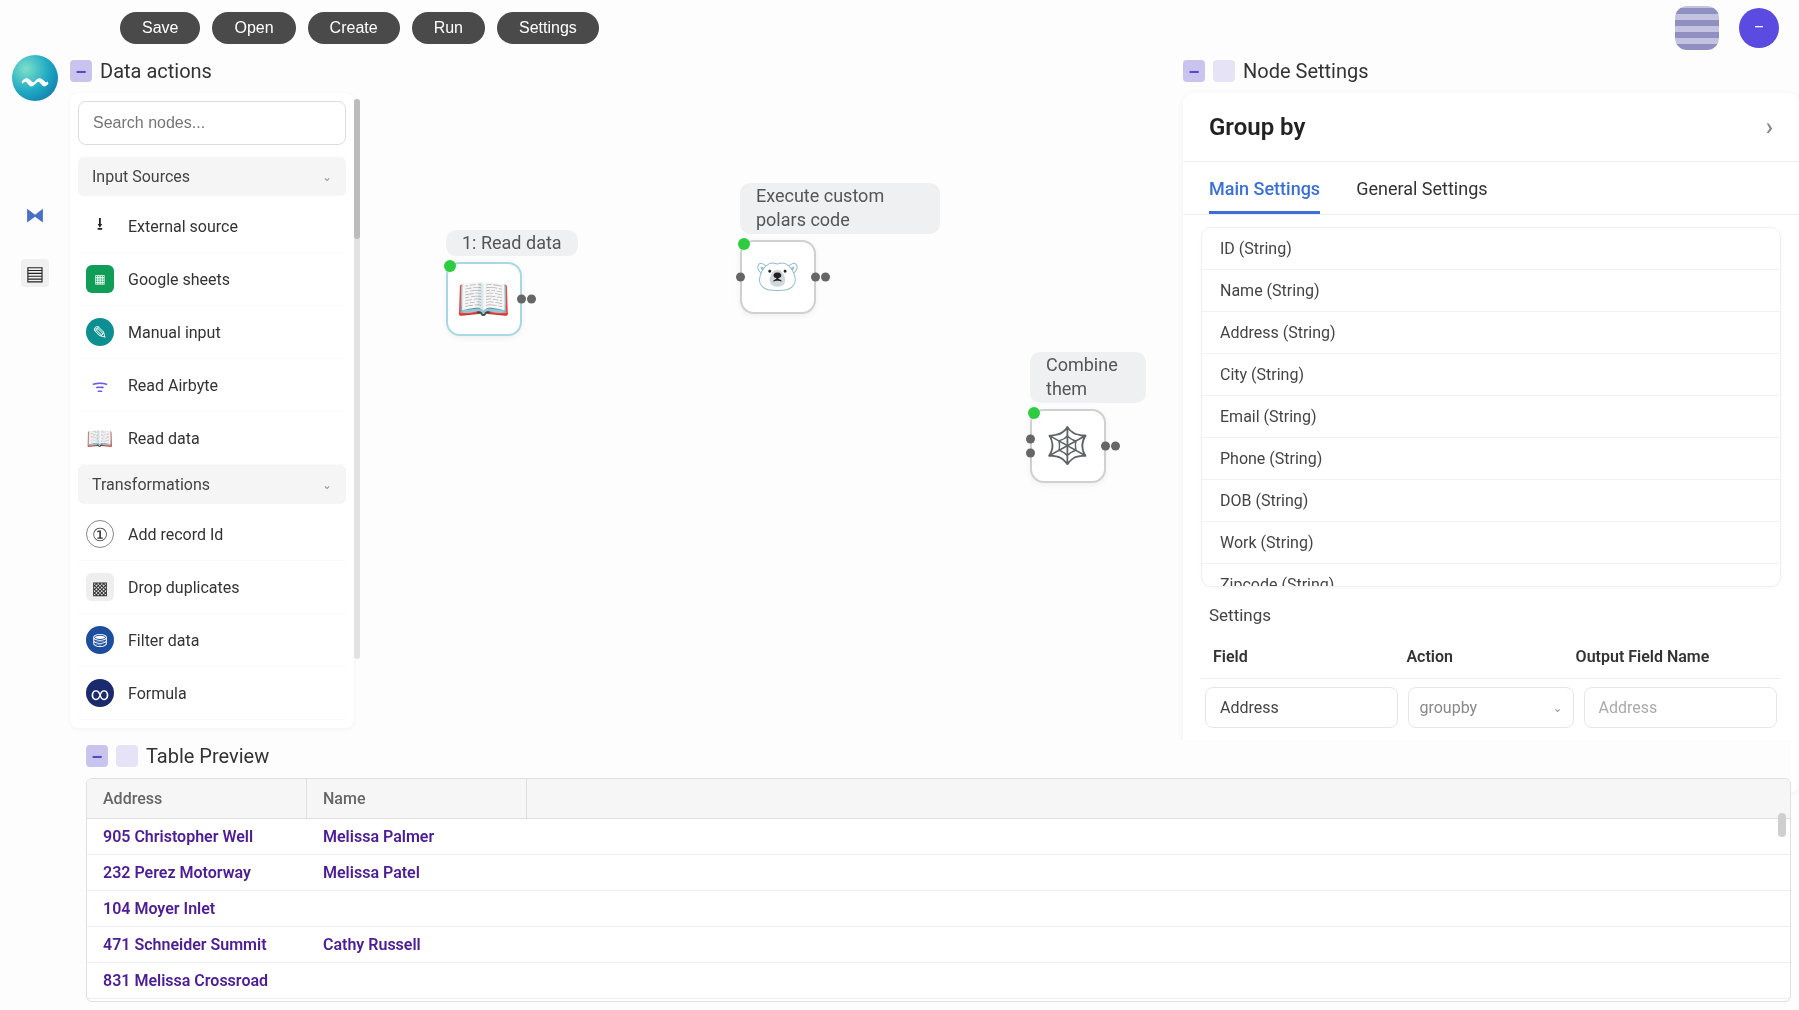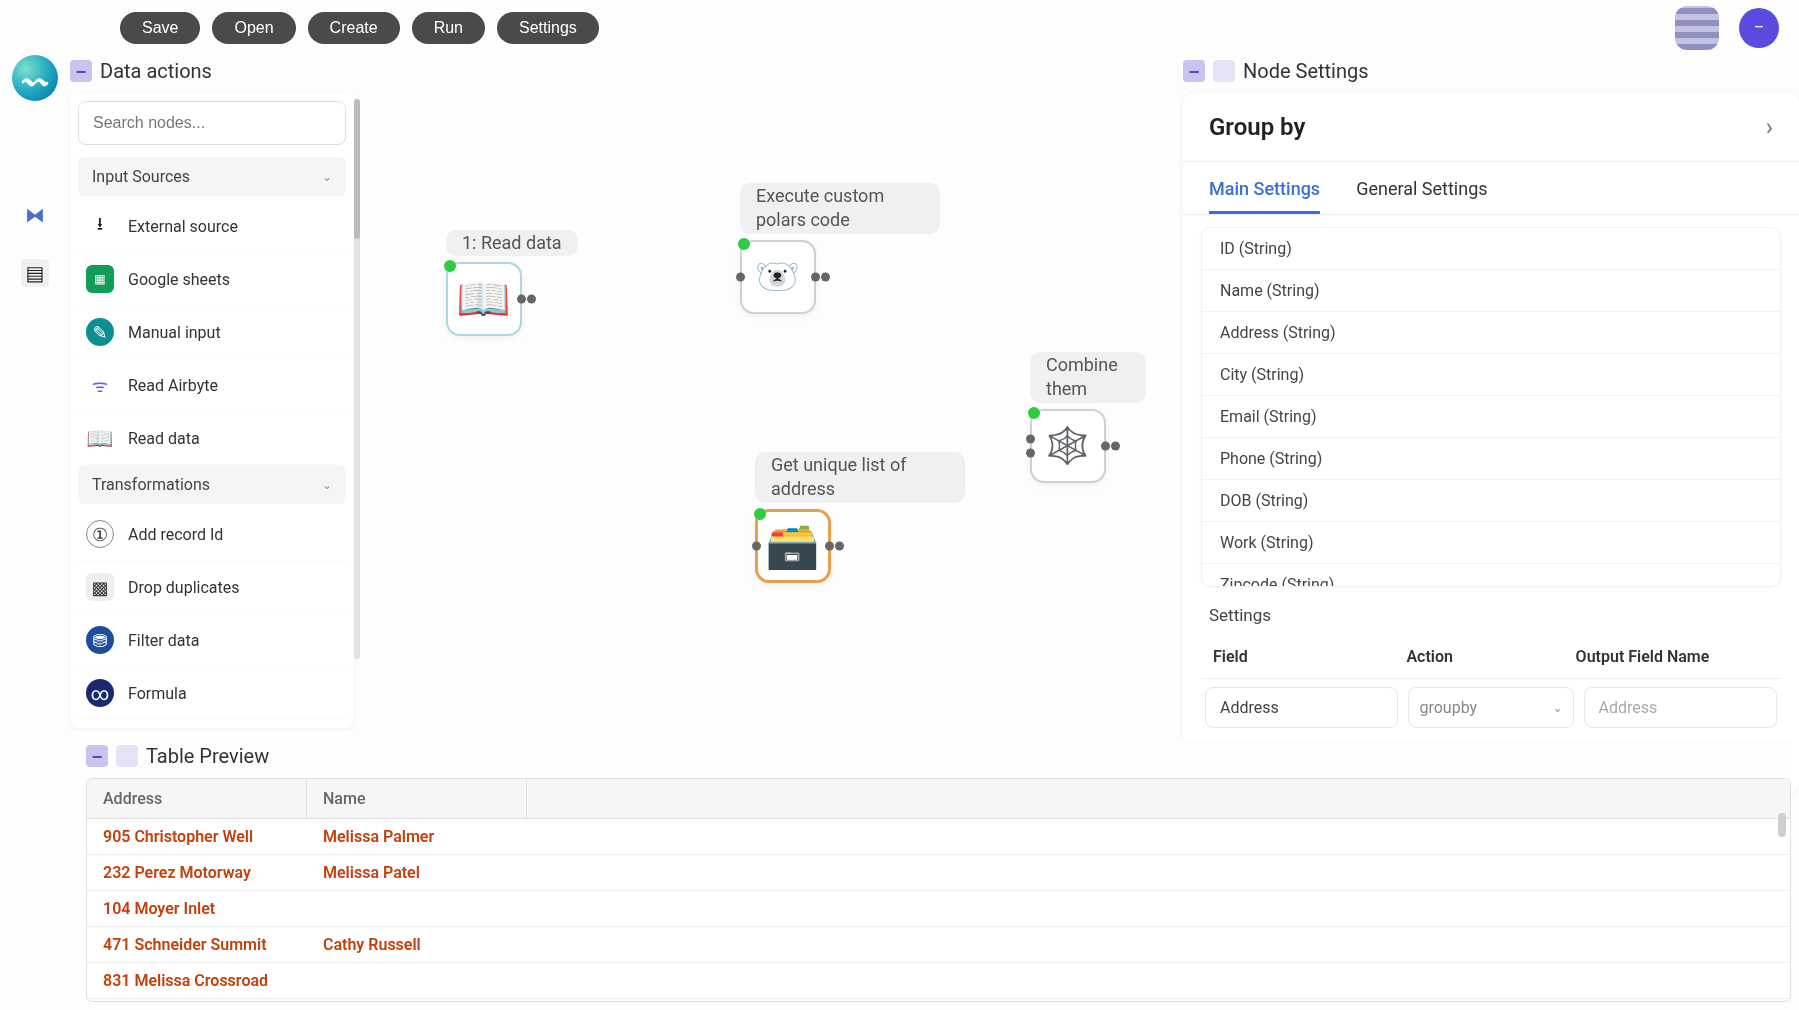--- a/index.html
+++ b/index.html
@@ -74,21 +74,21 @@
 .st-cell-out { flex:1.2; border:1px solid #e6e6e6; border-radius:8px; padding:10px 14px; font-size:16px; color:#aaa;}
 
 
 .bottom-panel { position:absolute; left:86px; right:8px; bottom:8px; height:262px; display:flex; flex-direction:column; background:#fdfdfd;}
 .table-wrap { flex:1; background:#fff; border:1px solid #e0e0e0; border-radius:6px; overflow:hidden; display:flex; flex-direction:column; position:relative;}
 .tbl-hdr { display:flex; background:#f6f6f6; border-bottom:1px solid #e0e0e0; }
 .th { padding:10px 16px; font-size:16px; color:#666; font-weight:500; border-right:1px solid #e0e0e0;}
 .th.c1{width:220px;} .th.c2{width:220px;} .th.cfill{flex:1;border-right:none;}
 .tbody { overflow:auto; }
 .tr { display:flex; border-bottom:1px solid #eee; }
-.td { padding:8px 16px; font-size:16px; color:#c2410c; font-weight:600; }
+.td { padding:8px 16px; font-size:16px; color:#4c1d95; font-weight:600; }
 .td.c1{width:220px;} .td.c2{width:520px;}
 .tbl-scroll { position:absolute; right:4px; top:34px; width:8px; height:24px; background:#cfcfcf; border-radius:4px;}
 
 </style>
 </head>
 <body>
 
 <div class="toolbar">
   <button class="tb-btn">Save</button>
   <button class="tb-btn">Open</button>
@@ -190,31 +190,20 @@
         <div style="height:6px"></div>
         <div class="cnode-box plain">
             <span class="polars-emoji">🐻‍❄️</span>
           <span class="status-dot" style="left:-4px;top:-4px;"></span>
           <span class="port l"></span>
           <span class="port r"></span>
           <span class="port r2"></span>
         </div>
       </div>
 
-      <div class="cnode" style="left:395px;top:397px;">
-        <div class="cnode-label" style="width:210px">Get unique list of address</div>
-        <div style="height:6px"></div>
-        <div class="cnode-box sel">
-            <span class="groupby-emoji">🗃️</span>
-          <span class="status-dot" style="left:-4px;top:-4px;"></span>
-          <span class="port l"></span>
-          <span class="port r"></span>
-          <span class="port r2"></span>
-        </div>
-      </div>
 
       <div class="cnode" style="left:670px;top:297px;">
         <div class="cnode-label" style="width:116px">Combine them</div>
         <div style="height:6px"></div>
         <div class="cnode-box plain">
             <span class="combine-emoji">🕸️</span>
           <span class="status-dot" style="left:-4px;top:-4px;"></span>
           <span class="port l" style="top:40%"></span>
           <span class="port l" style="top:60%"></span>
           <span class="port r"></span>

